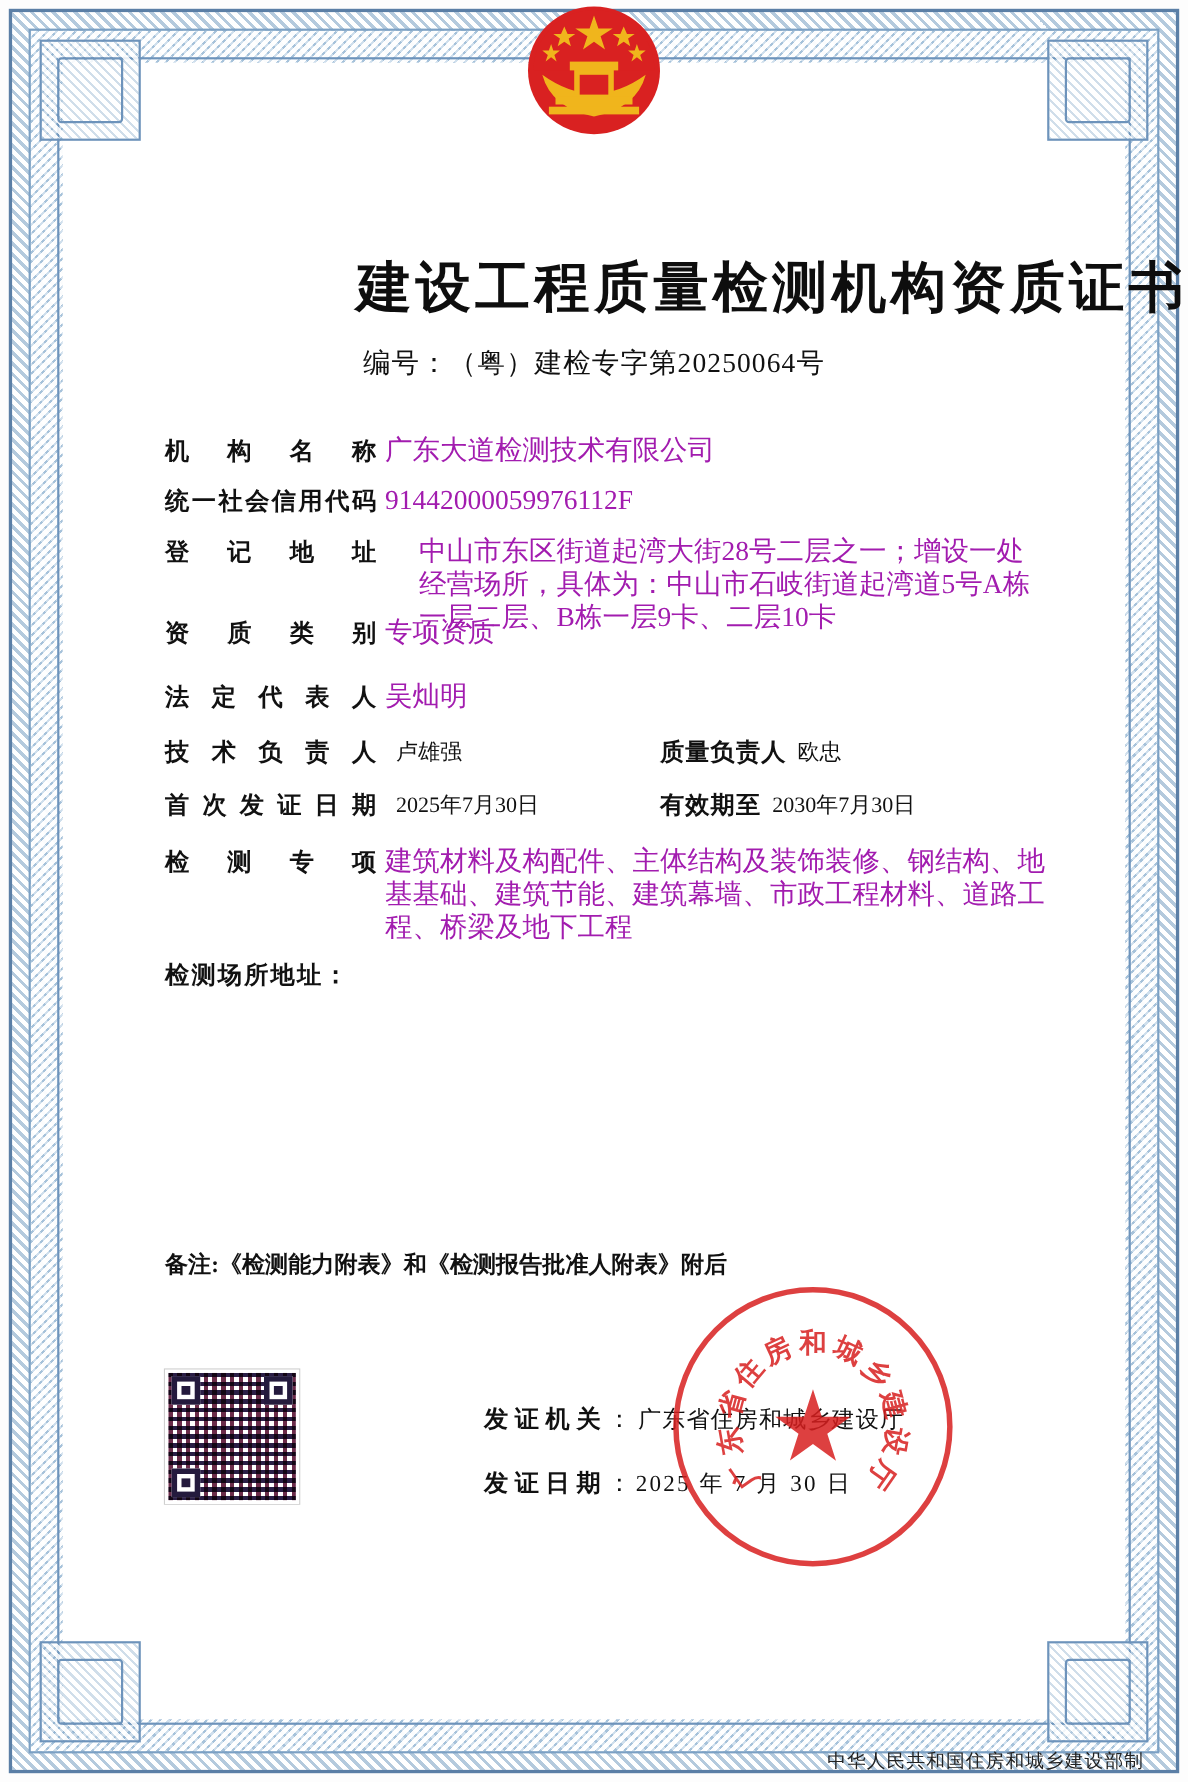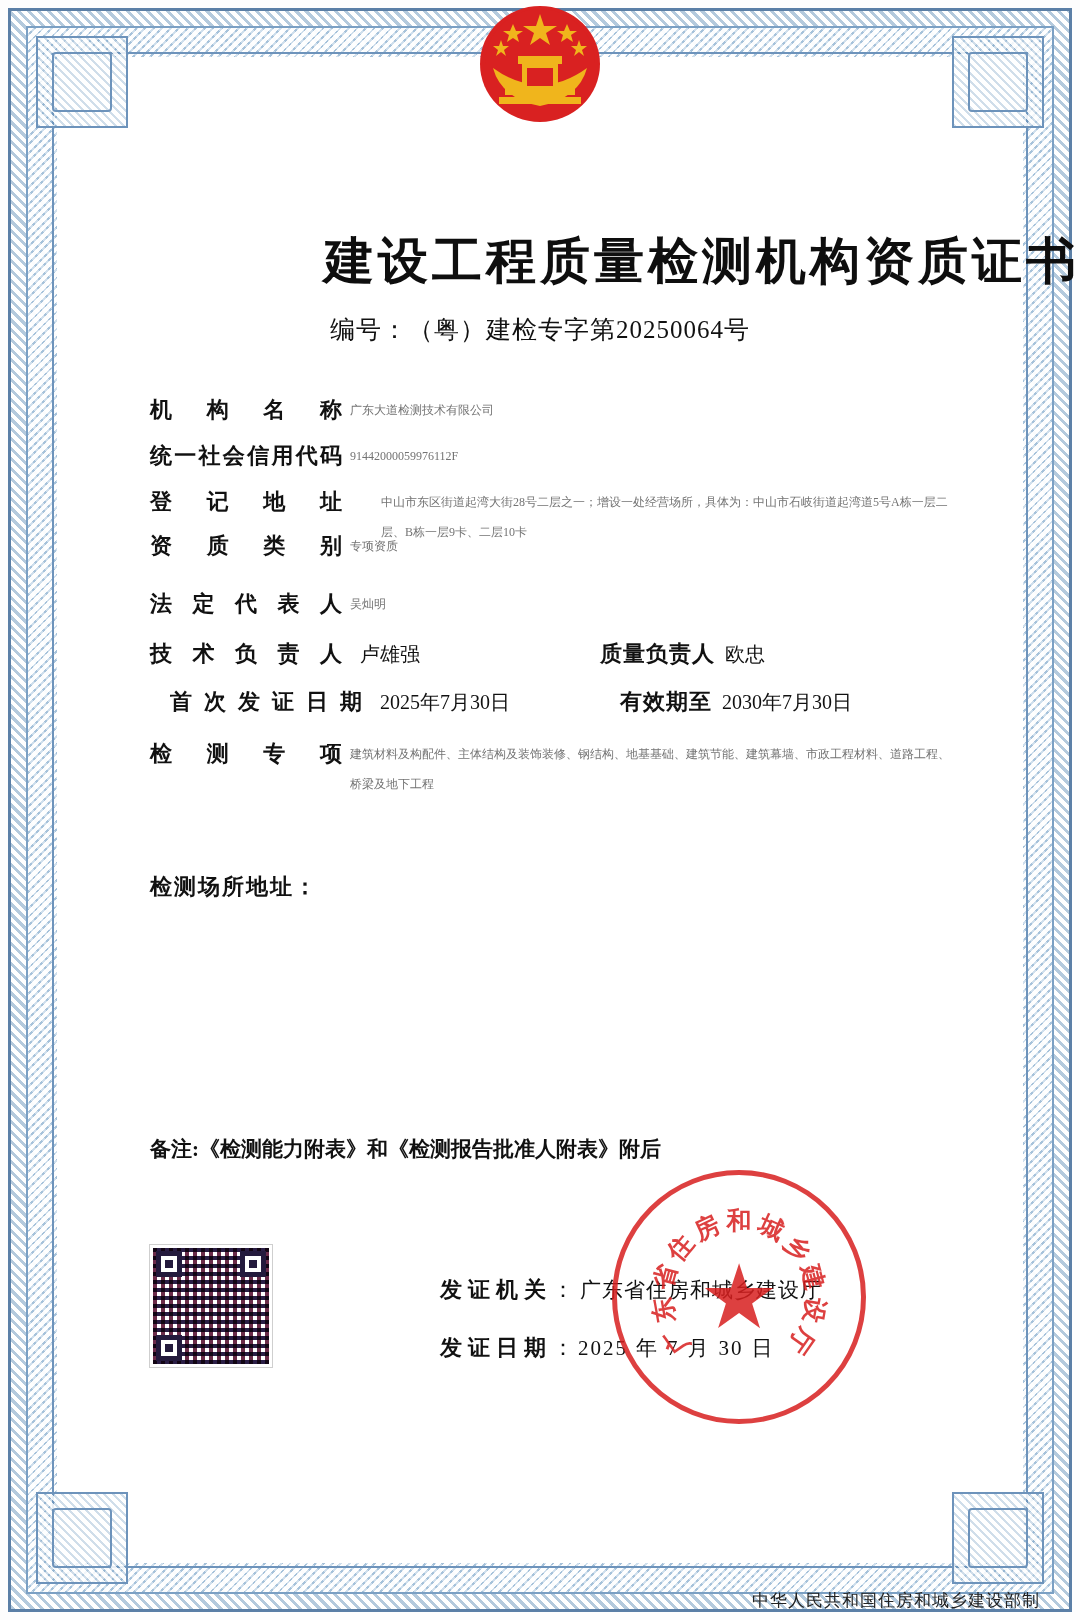--- a/index.html
+++ b/index.html
@@ -137,23 +137,23 @@
     font-size: 22px;
     letter-spacing: 0px;
     white-space: nowrap;
     text-align: justify;
     text-align-last: justify;
     padding-right: 8px;
     box-sizing: border-box;
   }
   .val {
     flex: 1;
-    font-size: 12px;
+    font-size: 25px;
     line-height: 30px;
-    color: #737373;
+    color: #a21caf;
   }
   .row.tight { margin-bottom: 6px; gap: 31px; }
   .row.overlap { margin-top: -22px; }
 
   .half-row {
     display: flex;
     align-items: flex-start;
     margin-bottom: 16px;
   }
   .half {
@@ -378,21 +378,21 @@
       <div class="half left">
         <div class="lbl">技术负责人</div>
         <div class="val2">卢雄强</div>
       </div>
       <div class="half">
         <div class="lbl2">质量负责人</div>
         <div class="val2">欧忠</div>
       </div>
     </div>
 
-    <div class="half-row" style="margin-top:18px;margin-left:20px;">
+    <div class="half-row" style="margin-top:18px;">
       <div class="half left">
         <div class="lbl">首次发证日期</div>
         <div class="val2">2025年7月30日</div>
       </div>
       <div class="half">
         <div class="lbl2">有效期至</div>
         <div class="val2">2030年7月30日</div>
       </div>
     </div>
 

